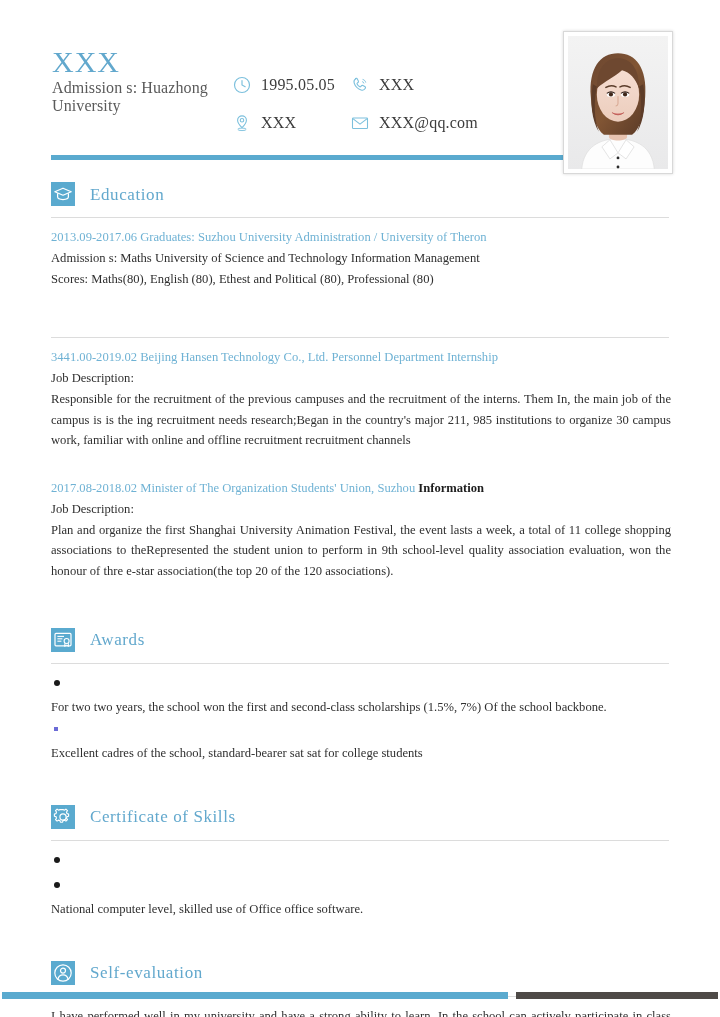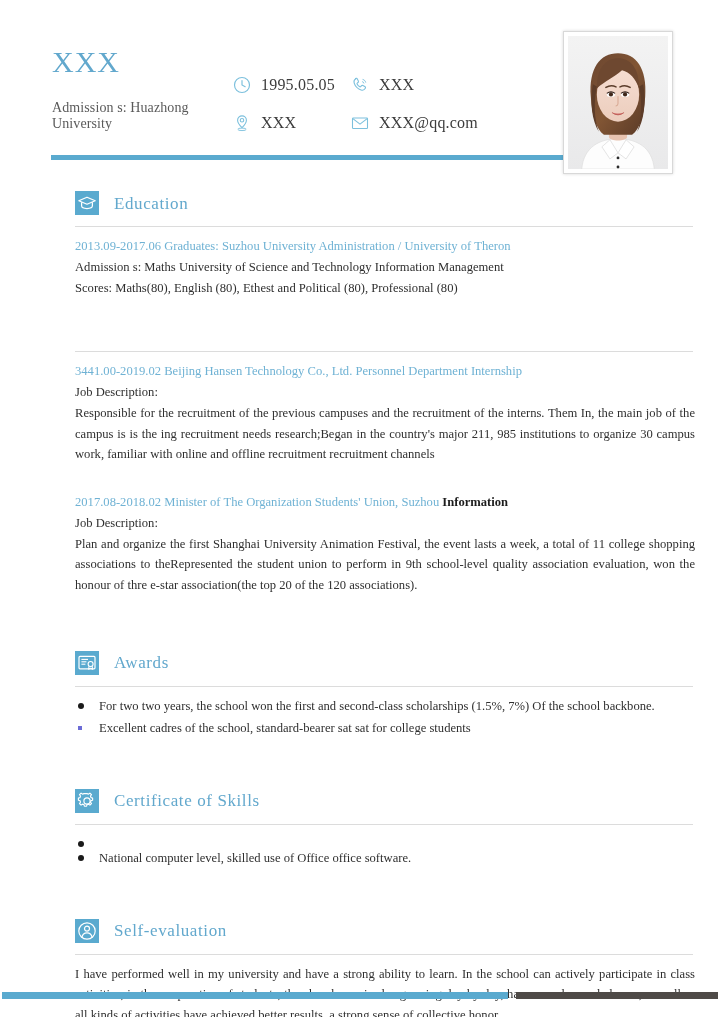--- a/index.html
+++ b/index.html
@@ -30,22 +30,22 @@
     width: 200px;
   }
   .name {
     font-size: 30px;
     letter-spacing: 1px;
     color: #62a8cd;
     line-height: 1.05;
     font-family: "Liberation Serif", "DejaVu Serif", serif;
   }
   .admission {
-    margin-top: 22px;
-    font-size: 14px;
+    margin-top: 1px;
+    font-size: 16px;
     color: #5a5a5a;
     letter-spacing: 0.1px;
   }
 
   .contacts {
     position: absolute;
     left: 232px;
     top: 66px;
     width: 310px;
   }
@@ -103,21 +103,21 @@
     z-index: 1;
   }
 
   
   .content {
     position: absolute;
     left: 0;
     top: 175px;
     width: 720px;
   }
-  .section { margin: 13px 0 0 0; padding-left: 24px; }
+  .section { margin: 4px 0 0 0; }
 
   .sec-head {
     display: flex;
     align-items: center;
     padding-left: 51px;
     height: 30px;
   }
   .sec-icon {
     width: 24px;
     height: 24px;
@@ -163,20 +163,21 @@
   ul.bullets {
     margin: 5px 0 0 0;
     padding: 0;
     list-style: none;
   }
   ul.bullets li {
     display: flex;
     align-items: flex-start;
     line-height: 21px;
     margin-bottom: 1px;
+    flex-direction: column;
   }
   .bullet-dot {
     width: 24px;
     flex: 0 0 24px;
     display: flex;
     justify-content: flex-start;
     padding-top: 7px;
     padding-left: 3px;
     box-sizing: border-box;
   }

